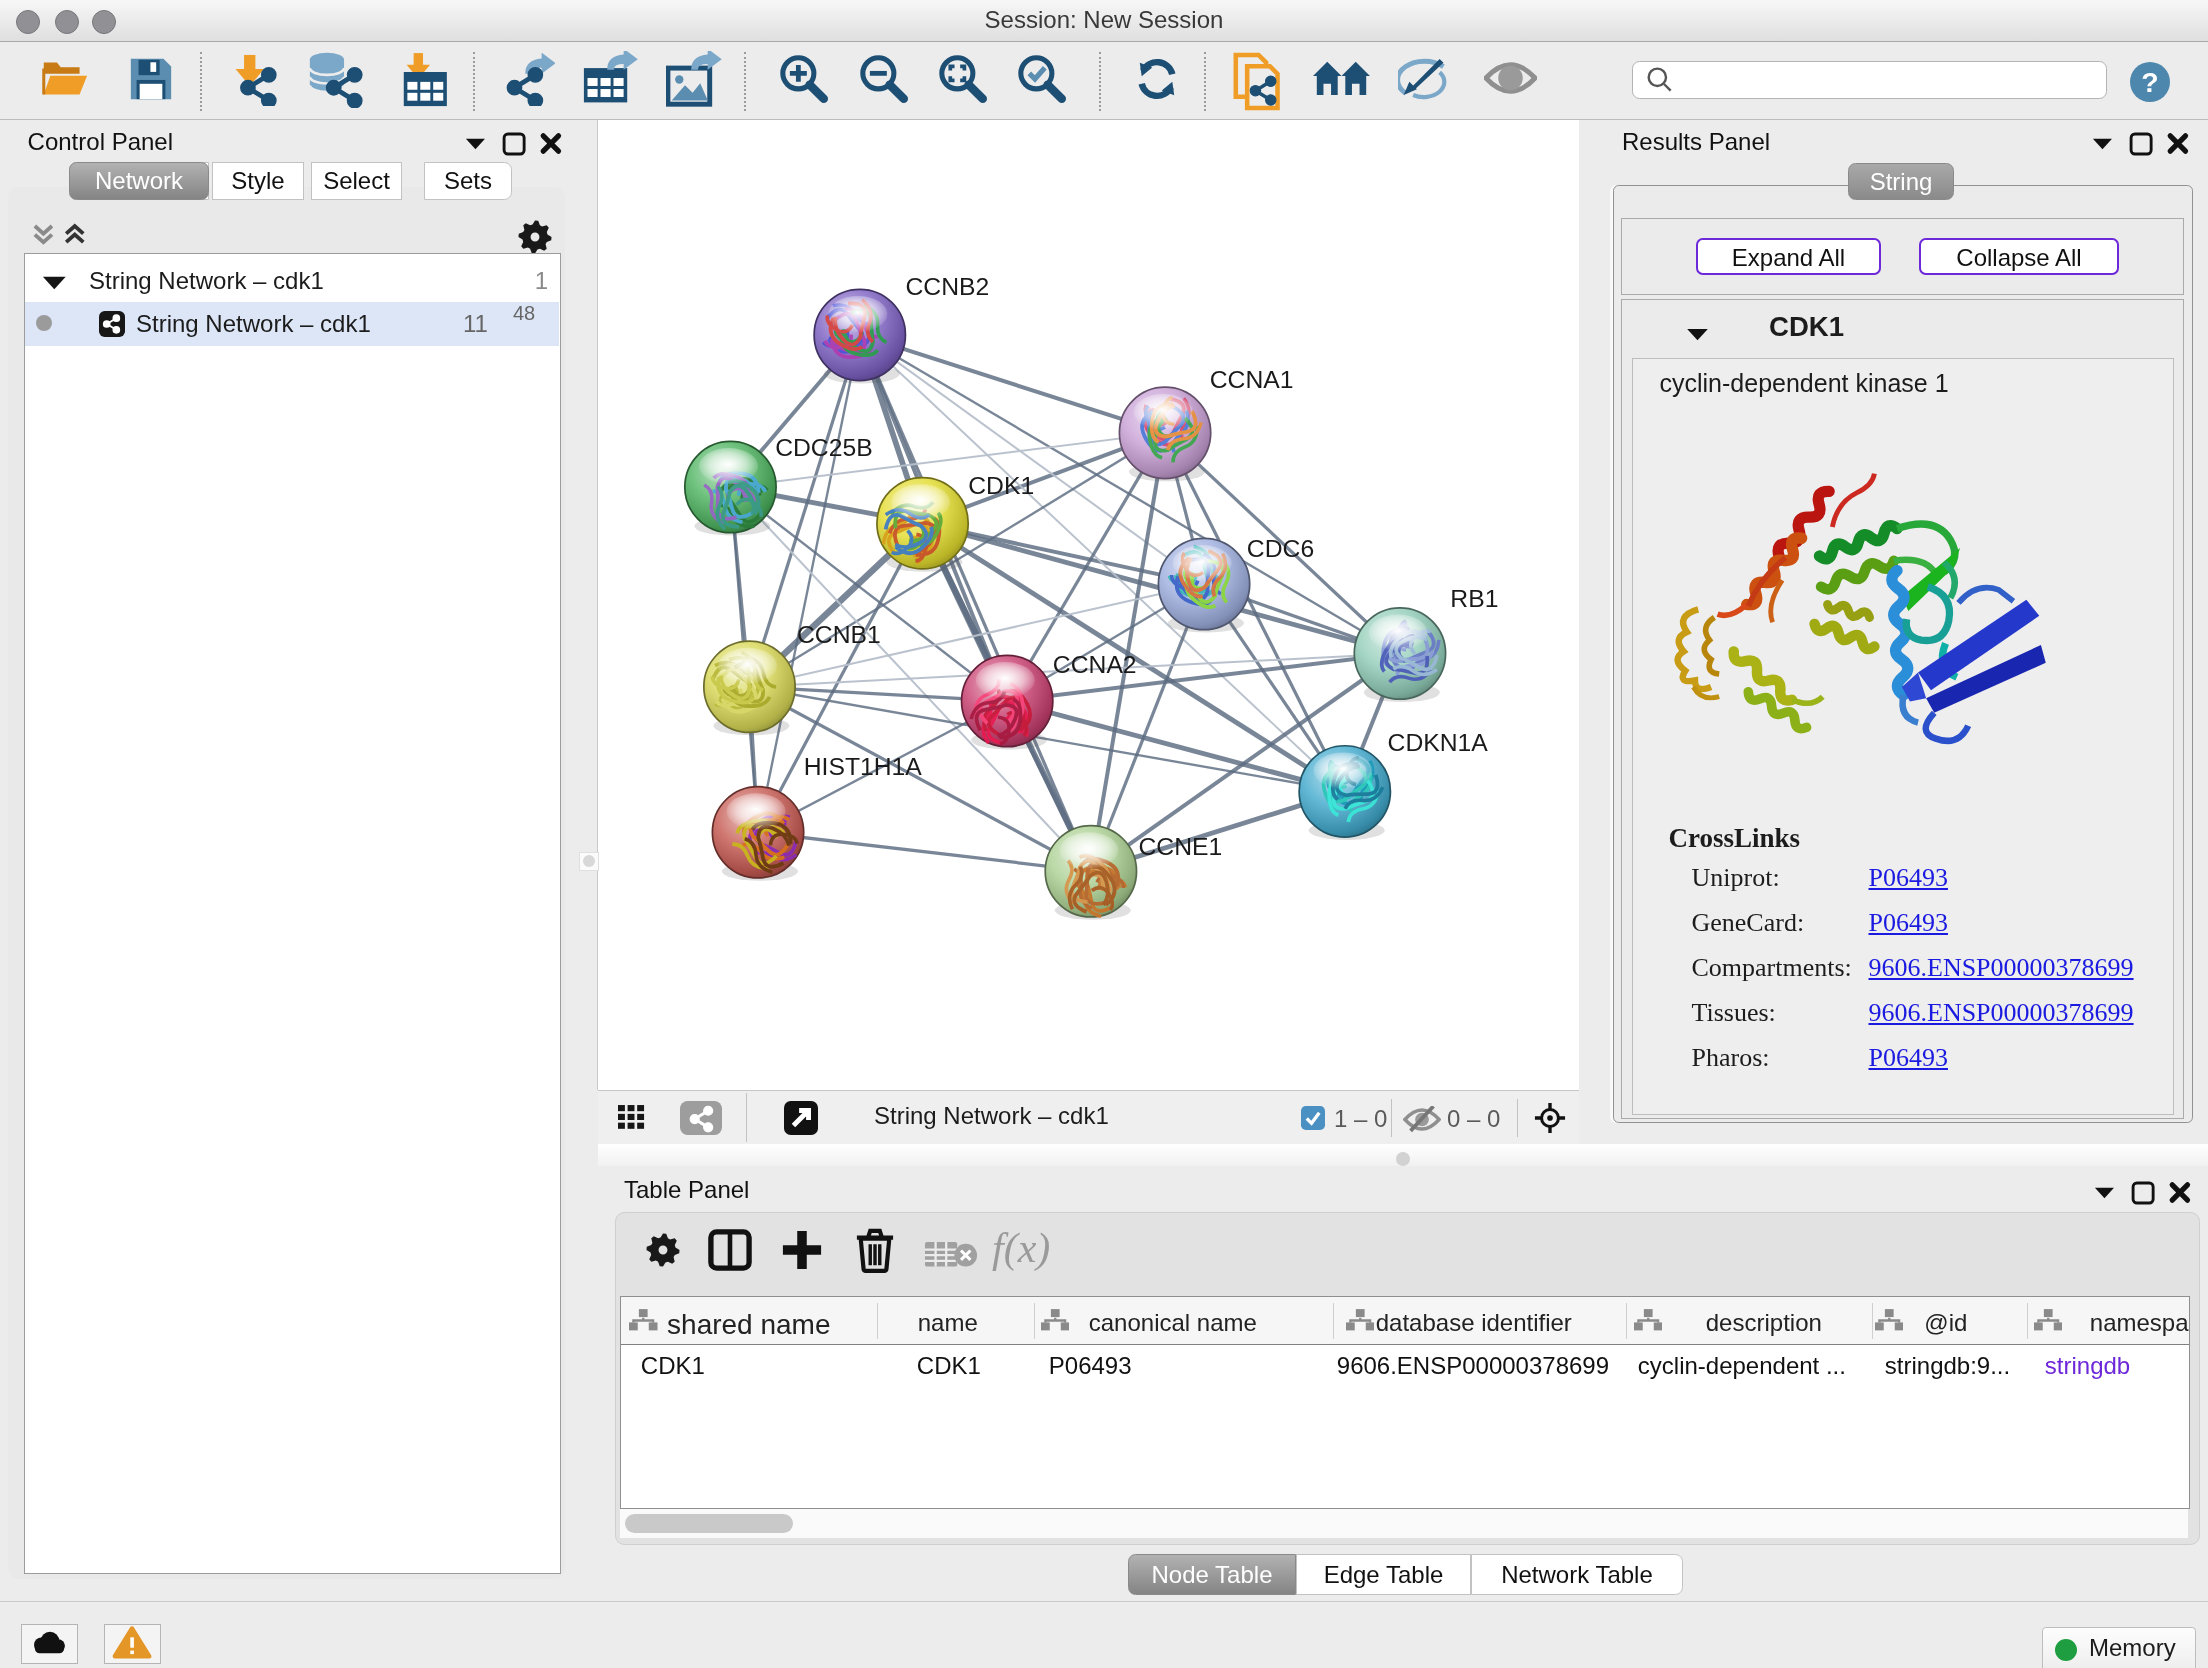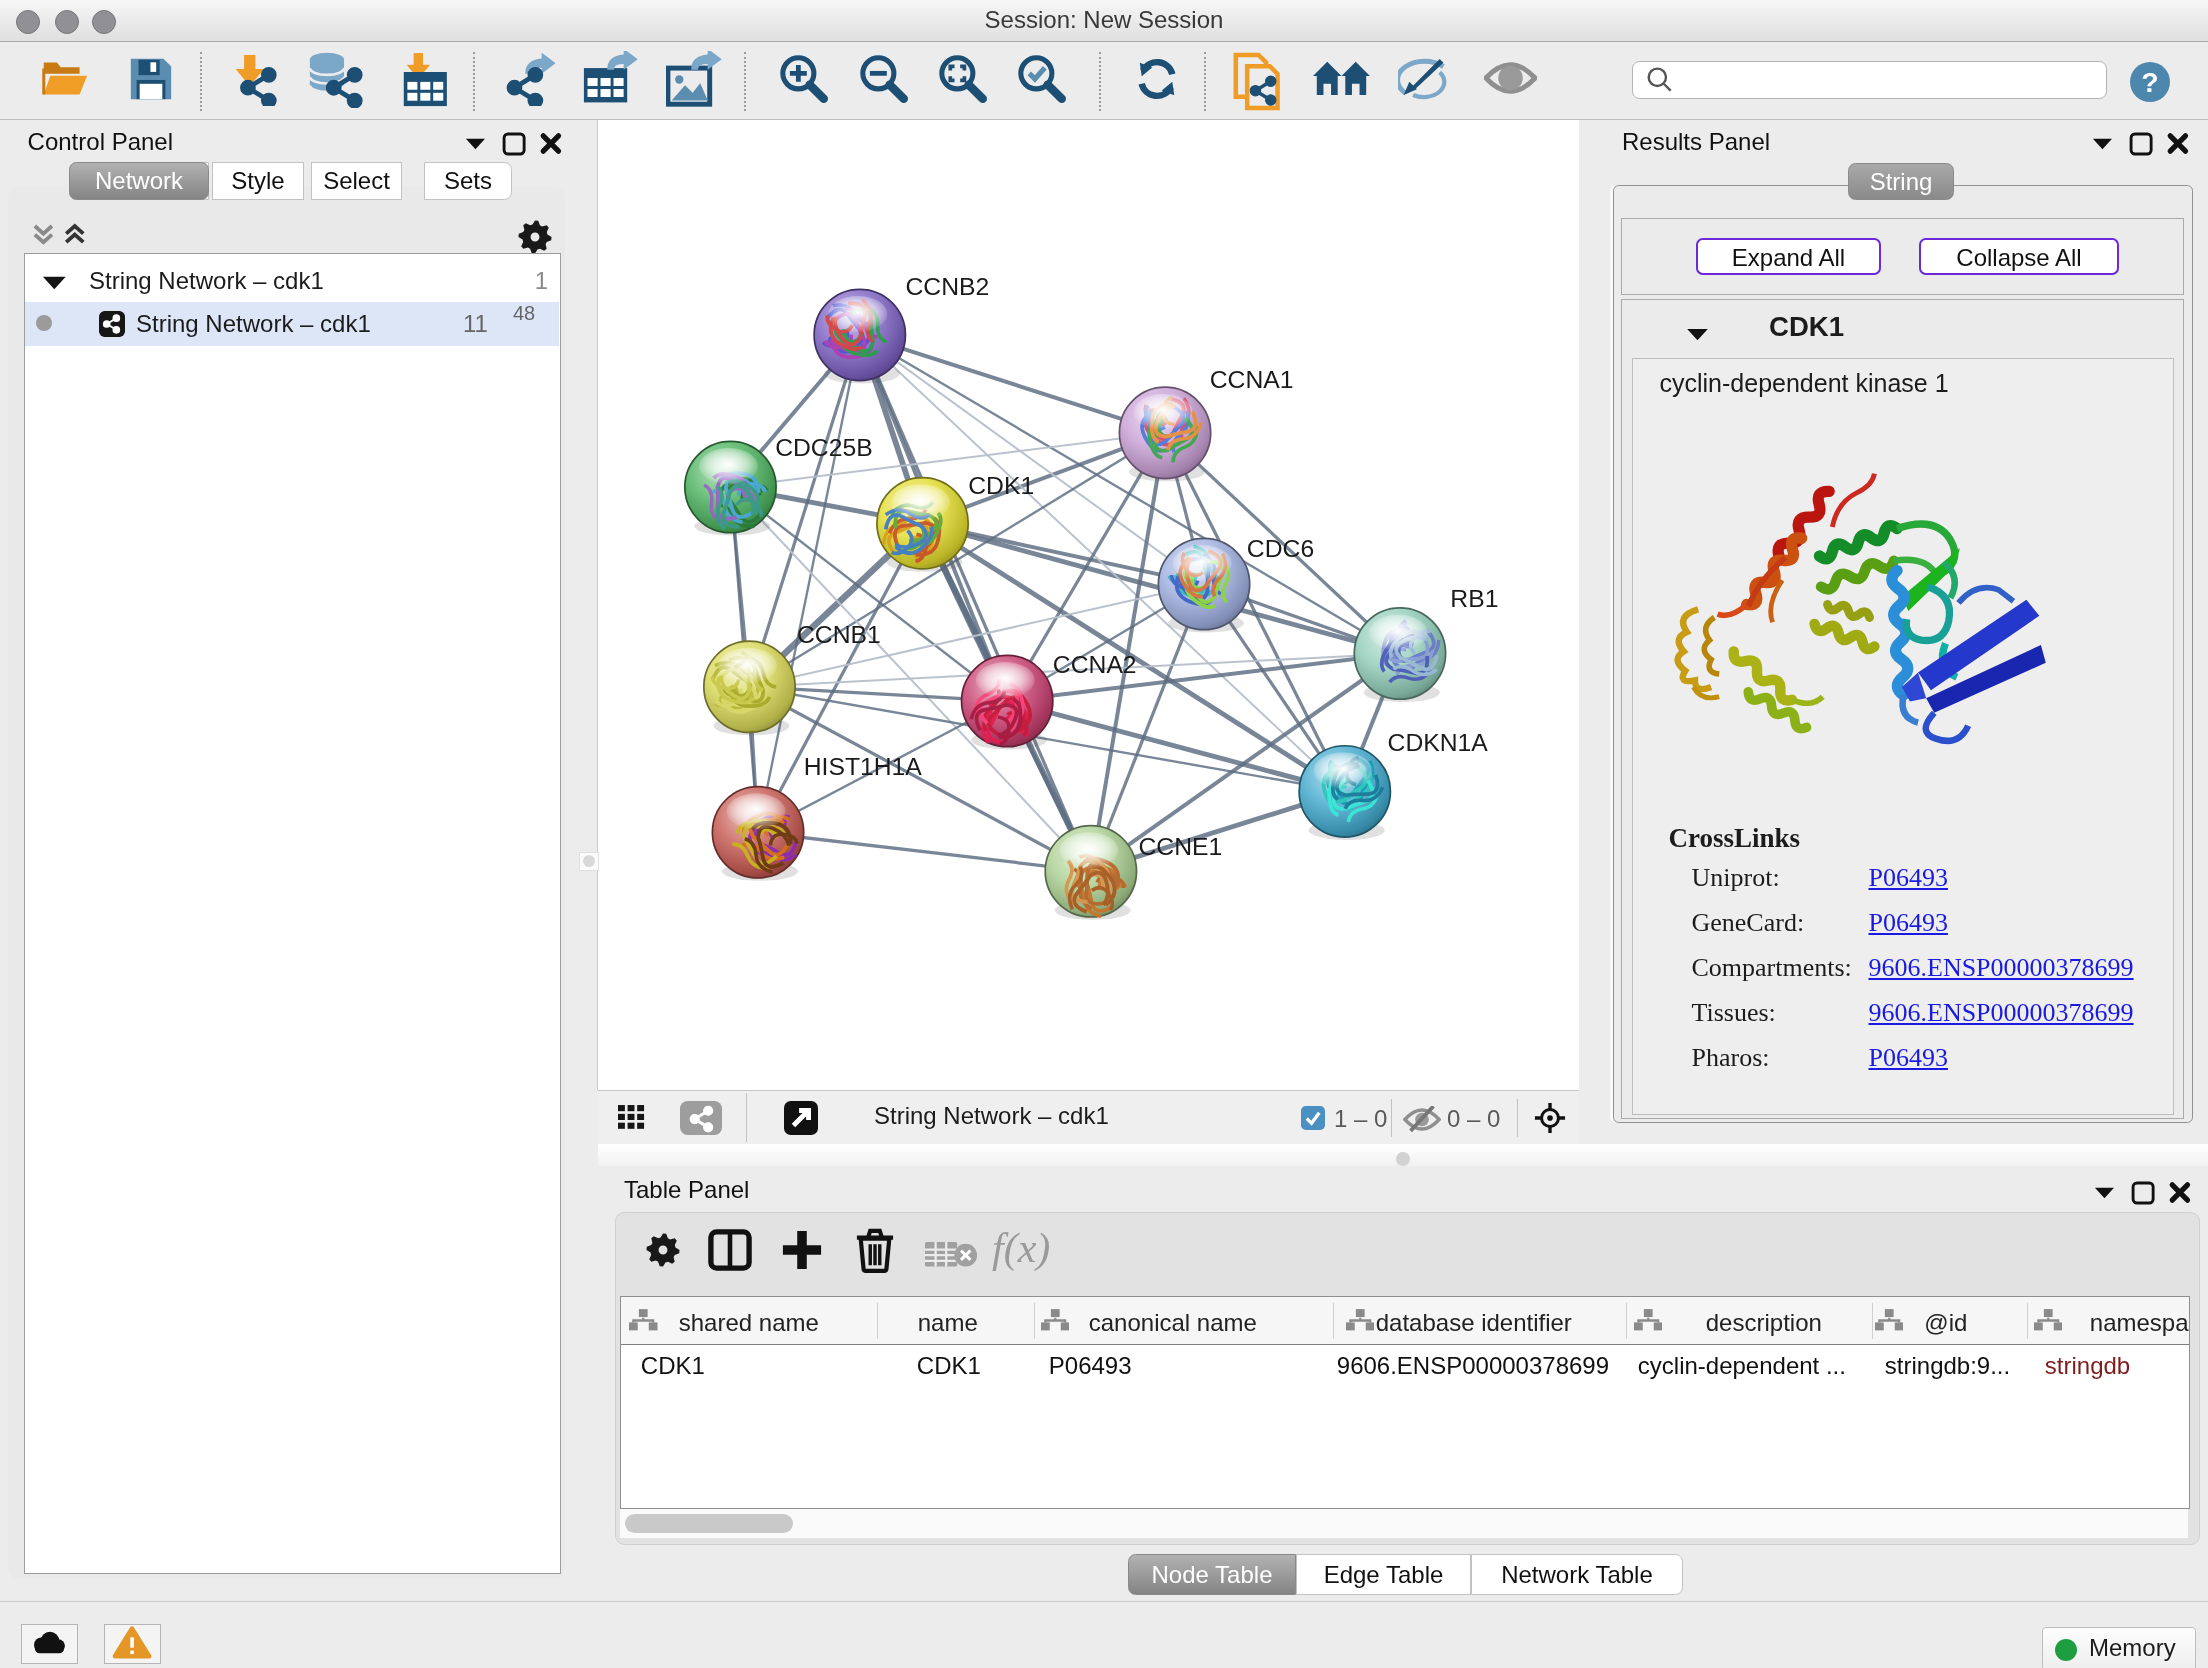--- a/index.html
+++ b/index.html
@@ -809,21 +809,21 @@
         <div class="abs" style="left:1251px;top:5.7px;width:0;height:36px;border-left:1.9px solid #cfcfcf;"></div>
         <div class="abs" style="left:1406px;top:5.7px;width:0;height:36px;border-left:1.9px solid #cfcfcf;"></div>
         <div class="abs" style="left:8.6px;top:10.5px;"><svg width="28.5" height="25" viewBox="0 0 15 13">
             <g fill="#8a8a8a">
               <rect x="5.2" y="0.5" width="4.6" height="4.2"></rect>
               <rect x="0" y="7.5" width="4.6" height="4.2"></rect>
               <rect x="10.4" y="7.5" width="4.6" height="4.2"></rect>
             </g>
             <path d="M7.5 5 L7.5 6.5 M2.3 7.5 L2.3 6.5 L12.7 6.5 L12.7 7.5" stroke="#8a8a8a" stroke-width="1.2" fill="none"></path>
           </svg></div>
-        <div class="abs" style="left:-62px;top:12.4px;width:380px;text-align:center;font-size:24px;color:#222;">shared name</div>
+        <div class="abs" style="left:-62px;top:12.4px;width:380px;text-align:center;font-size:28px;color:#222;">shared name</div>
         <div class="abs" style="left:137px;top:12.4px;width:380px;text-align:center;font-size:24px;color:#222;">name</div>
         <div class="abs" style="left:420px;top:10.5px;"><svg width="28.5" height="25" viewBox="0 0 15 13">
             <g fill="#8a8a8a">
               <rect x="5.2" y="0.5" width="4.6" height="4.2"></rect>
               <rect x="0" y="7.5" width="4.6" height="4.2"></rect>
               <rect x="10.4" y="7.5" width="4.6" height="4.2"></rect>
             </g>
             <path d="M7.5 5 L7.5 6.5 M2.3 7.5 L2.3 6.5 L12.7 6.5 L12.7 7.5" stroke="#8a8a8a" stroke-width="1.2" fill="none"></path>
           </svg></div>
         <div class="abs" style="left:362px;top:12.4px;width:380px;text-align:center;font-size:24px;color:#222;">canonical name</div>
@@ -862,21 +862,21 @@
             </g>
             <path d="M7.5 5 L7.5 6.5 M2.3 7.5 L2.3 6.5 L12.7 6.5 L12.7 7.5" stroke="#8a8a8a" stroke-width="1.2" fill="none"></path>
           </svg></div>
         <div class="abs" style="left:1469px;top:12.4px;width:99px;overflow:hidden;font-size:24px;color:#222;white-space:nowrap;">namespace</div>
       <div class="abs" style="left:20px;top:55px;font-size:24px;color:#111;white-space:nowrap;">CDK1</div>
         <div class="abs" style="left:296px;top:55px;font-size:24px;color:#111;white-space:nowrap;">CDK1</div>
         <div class="abs" style="left:428px;top:55px;font-size:24px;color:#111;white-space:nowrap;">P06493</div>
         <div class="abs" style="left:716px;top:55px;font-size:24px;color:#111;white-space:nowrap;">9606.ENSP00000378699</div>
         <div class="abs" style="left:1017px;top:55px;font-size:24px;color:#111;white-space:nowrap;">cyclin-dependent ...</div>
         <div class="abs" style="left:1264px;top:55px;font-size:24px;color:#111;white-space:nowrap;">stringdb:9...</div>
-        <div class="abs" style="left:1424px;top:55px;font-size:24px;color:#7f1d1d;white-space:nowrap;">stringdb</div>
+        <div class="abs" style="left:1424px;top:55px;font-size:24px;color:#6d28d9;white-space:nowrap;">stringdb</div>
     </div>
 
     <div class="abs" style="left:3.8px;top:296px;width:1568px;height:28.5px;background:#fafafa;">
       <div class="abs" style="left:5.7px;top:4.8px;width:168px;height:19px;background:#c9c9c9;border-radius:9.5px;"></div>
     </div>
   </div>
 
   <div class="tabbtn tabsel" style="left:530px;top:381px;width:168px;height:41px;line-height:39px;border-radius:7.6px 0 0 7.6px;">Node Table</div>
   <div class="tabbtn" style="left:698px;top:381px;width:175px;height:41px;line-height:39px;">Edge Table</div>
   <div class="tabbtn" style="left:873px;top:381px;width:212px;height:41px;line-height:39px;border-radius:0 7.6px 7.6px 0;">Network Table</div>

